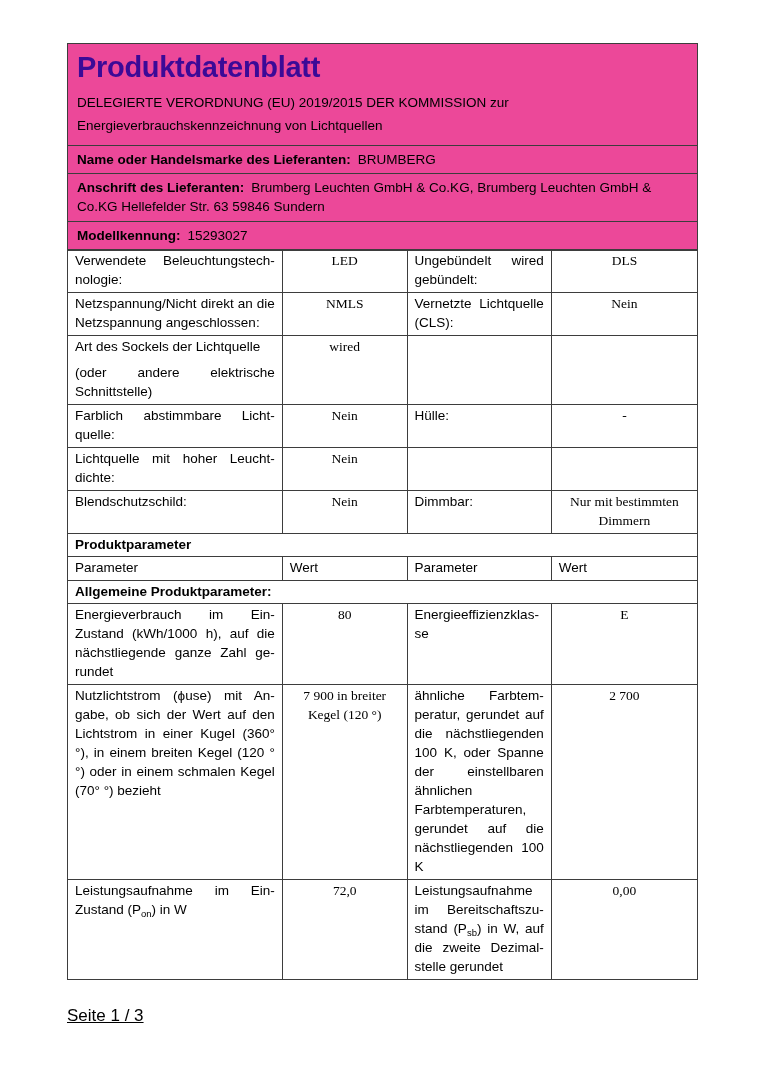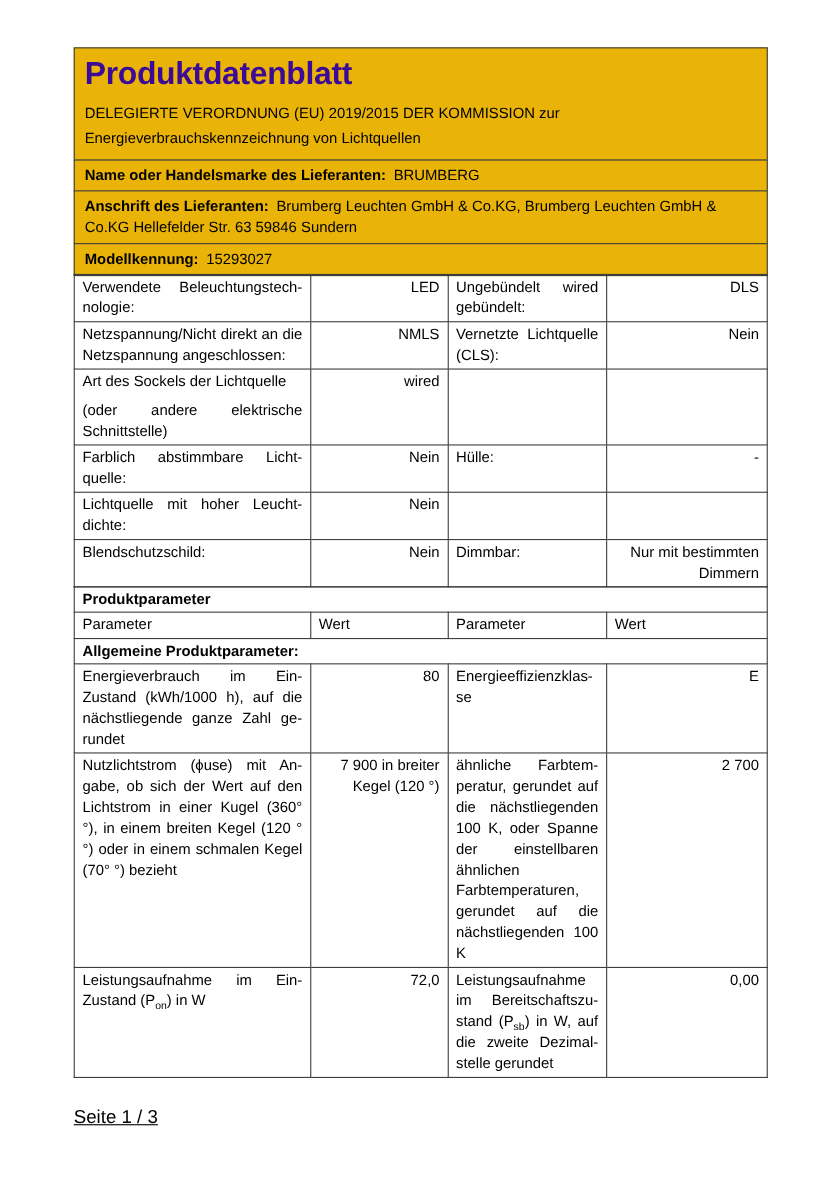--- a/index.html
+++ b/index.html
@@ -3,21 +3,21 @@
 <meta charset="utf-8">
 <style>
   * { margin:0; padding:0; box-sizing:border-box; }
   html,body { background:#ffffff; }
   body {
     width:764px; height:1080px; position:relative; overflow:hidden;
     font-family:"Liberation Sans", sans-serif; color:#000;
   }
   .page { position:absolute; left:67px; top:43px; width:631px; }
 
-  .box { border:1.5px solid #3d3d3d; background:#eab308; }
+  .box { border:1.5px solid #3d3d3d; background:#ec4899; }
   .box + .box, .box + table, table + .box, table + table { margin-top:-1.5px; }
 
   
   .title-box { padding:5px 9px 9px 9px; }
   .title-box h1 { font-size:29px; font-weight:bold; letter-spacing:-0.3px; line-height:36px; }
   .subtitle p { font-size:13.5px; line-height:21.5px; margin-top:1px; }
   .subtitle { margin-top:7px; }
 
   
   .info-row { padding:4px 9px 5px 9px; font-size:13.5px; line-height:19px; }
@@ -27,21 +27,21 @@
   
   table { width:100%; border-collapse:collapse; table-layout:fixed; }
   td, th {
     border:1.5px solid #3d3d3d; vertical-align:top;
     font-size:13.5px; line-height:19px; font-weight:normal;
     padding:1px 7px 3px 7px; overflow:hidden;
   }
   col.c1 { width:34.1%; } col.c2 { width:19.8%; }
   col.c3 { width:22.9%; } col.c4 { width:23.2%; }
   .jt { text-align:justify; }
-  .ctr { text-align:right; }
+  .ctr { text-align:center;font-family:Liberation Serif, serif; }
   .sec-head { text-align:left; font-weight:bold; padding:1px 7px 2px 7px; }
   .para2 { margin-top:7px; }
   sub { font-size:9.5px; line-height:0;margin-top:48px; }
 
   
   .footer { margin-top:26px; text-align:left; font-size:17px; padding-right:1px;text-decoration:underline; }
 </style>
 </head>
 <body>
 

